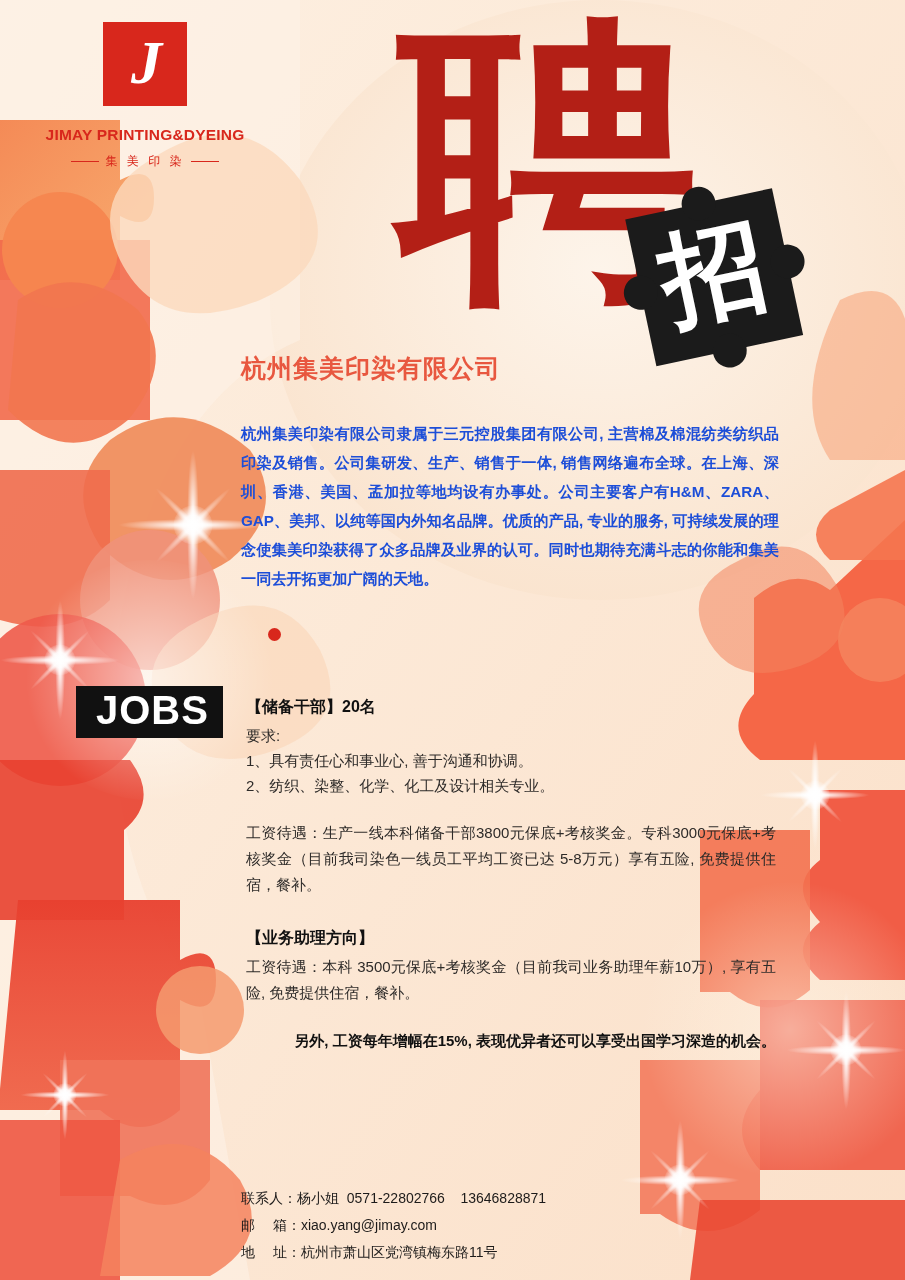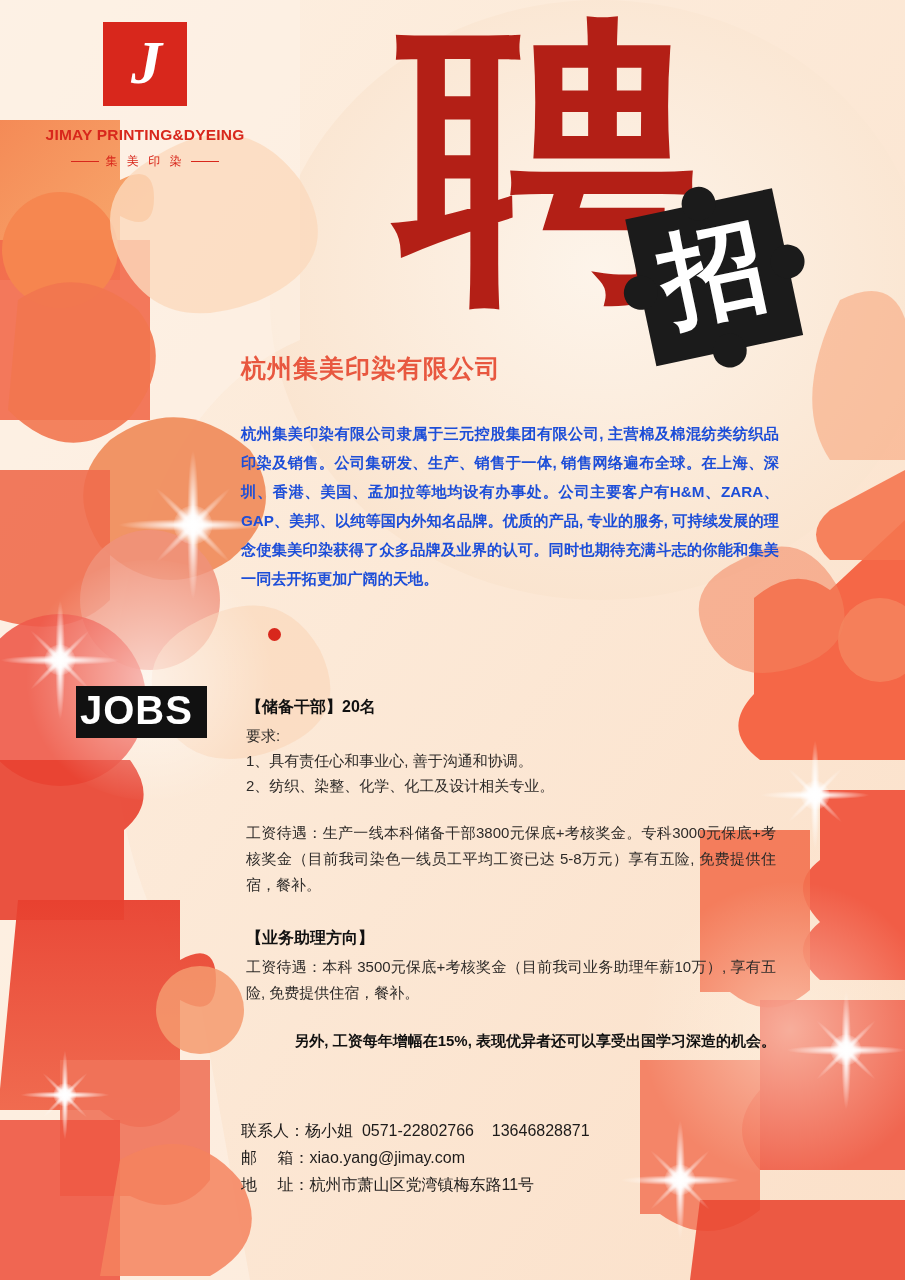--- a/index.html
+++ b/index.html
@@ -110,42 +110,42 @@
   .company-desc{
     margin-top:34px;
     font-size:15.2px;line-height:29px;color:#1d4ed8;text-align:justify;font-weight:bold;
   }
 
   
   .jobs-tag{
     position:absolute;left:76px;top:686px;
     background:#111;color:#fff;
     font-size:40px;font-weight:700;letter-spacing:1px;
-    padding:3px 14px 7px 4px;
+    padding:3px 14px 7px 20px;
     line-height:42px;
   }
 
   
   .jobs{position:absolute;left:246px;top:697px;width:530px;color:#2e2b29;}
   .job-head{font-size:16px;font-weight:700;color:#111;margin-bottom:5px;}
   .job-head .cnt{font-weight:700;}
   .job-line{font-size:15px;line-height:25px;}
   .job-block{margin-bottom:22px;}
   .job-block.gap-lg{margin-bottom:30px;}
   .job-body{font-size:15px;line-height:26px;text-align:justify;}
   .note{
     font-size:15px;font-weight:700;color:#111;line-height:26px;
     margin-top:10px;
     text-align:right;
   }
 
   
   .contact{
-    position:absolute;left:241px;top:1117px;width:560px;
-    font-size:16px;line-height:27px;color:#1d1b1a;
+    position:absolute;left:241px;top:1185px;width:560px;
+    font-size:14px;line-height:27px;color:#1d1b1a;
   }
   .contact .row{white-space:pre;}
 
   .dot-accent{
     position:absolute;left:268px;top:628px;width:13px;height:13px;border-radius:50%;
     background:#d8271c;
   }
 </style>
 </head>
 <body>

